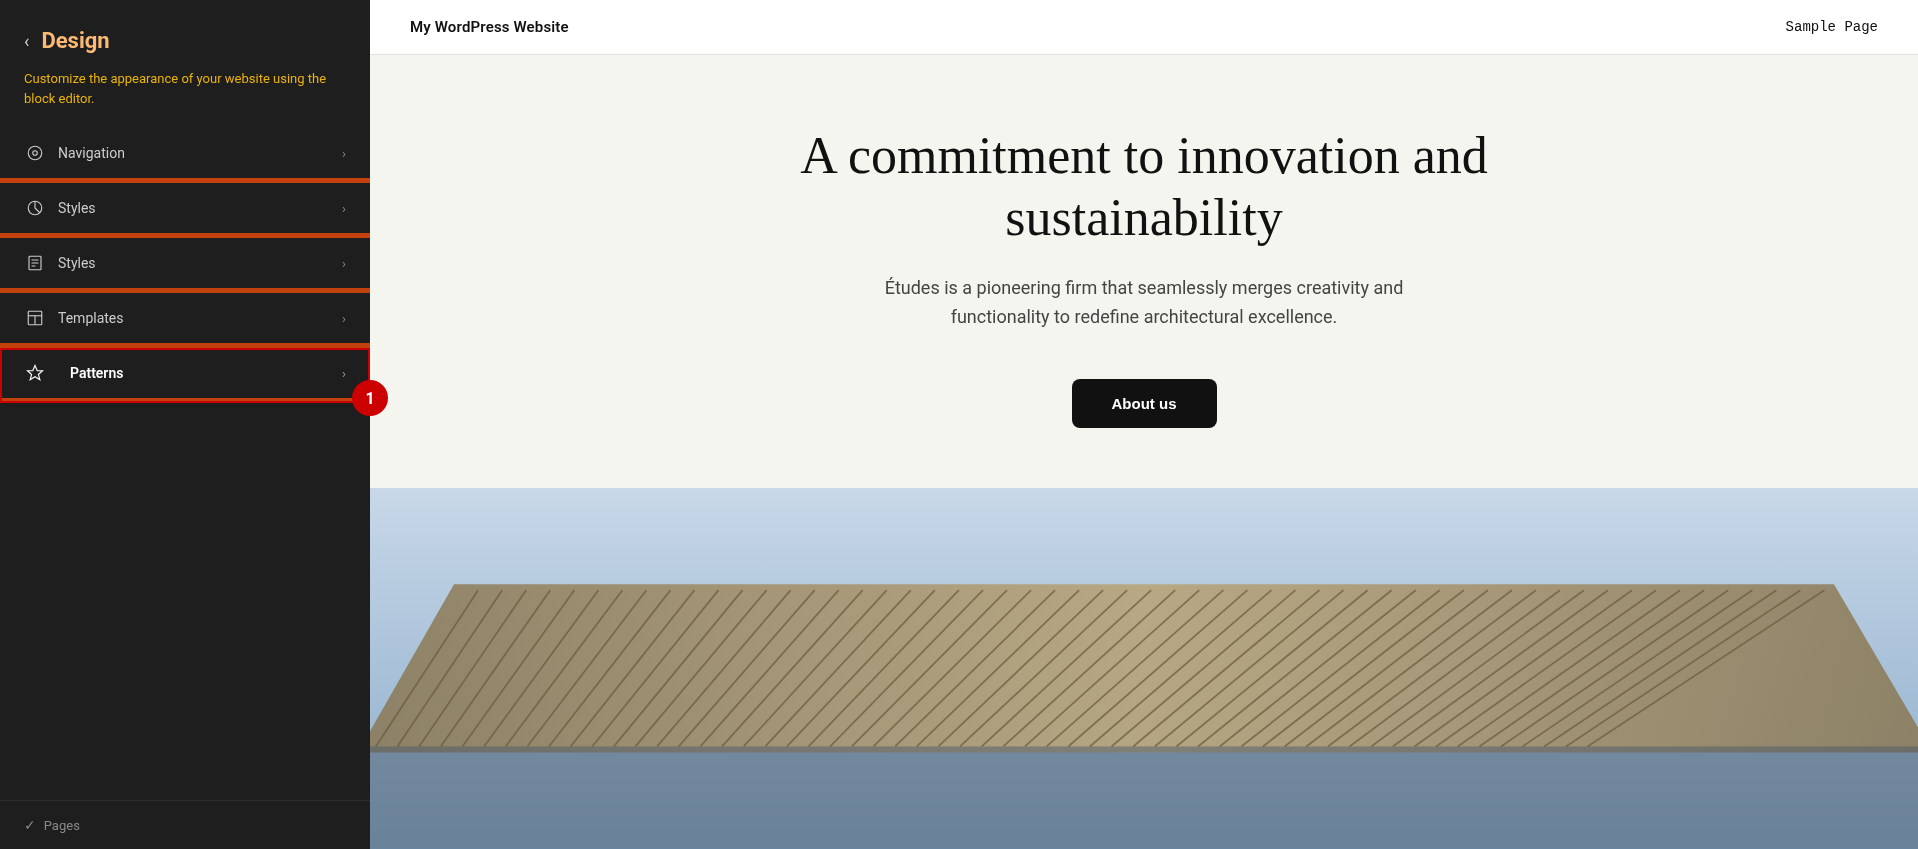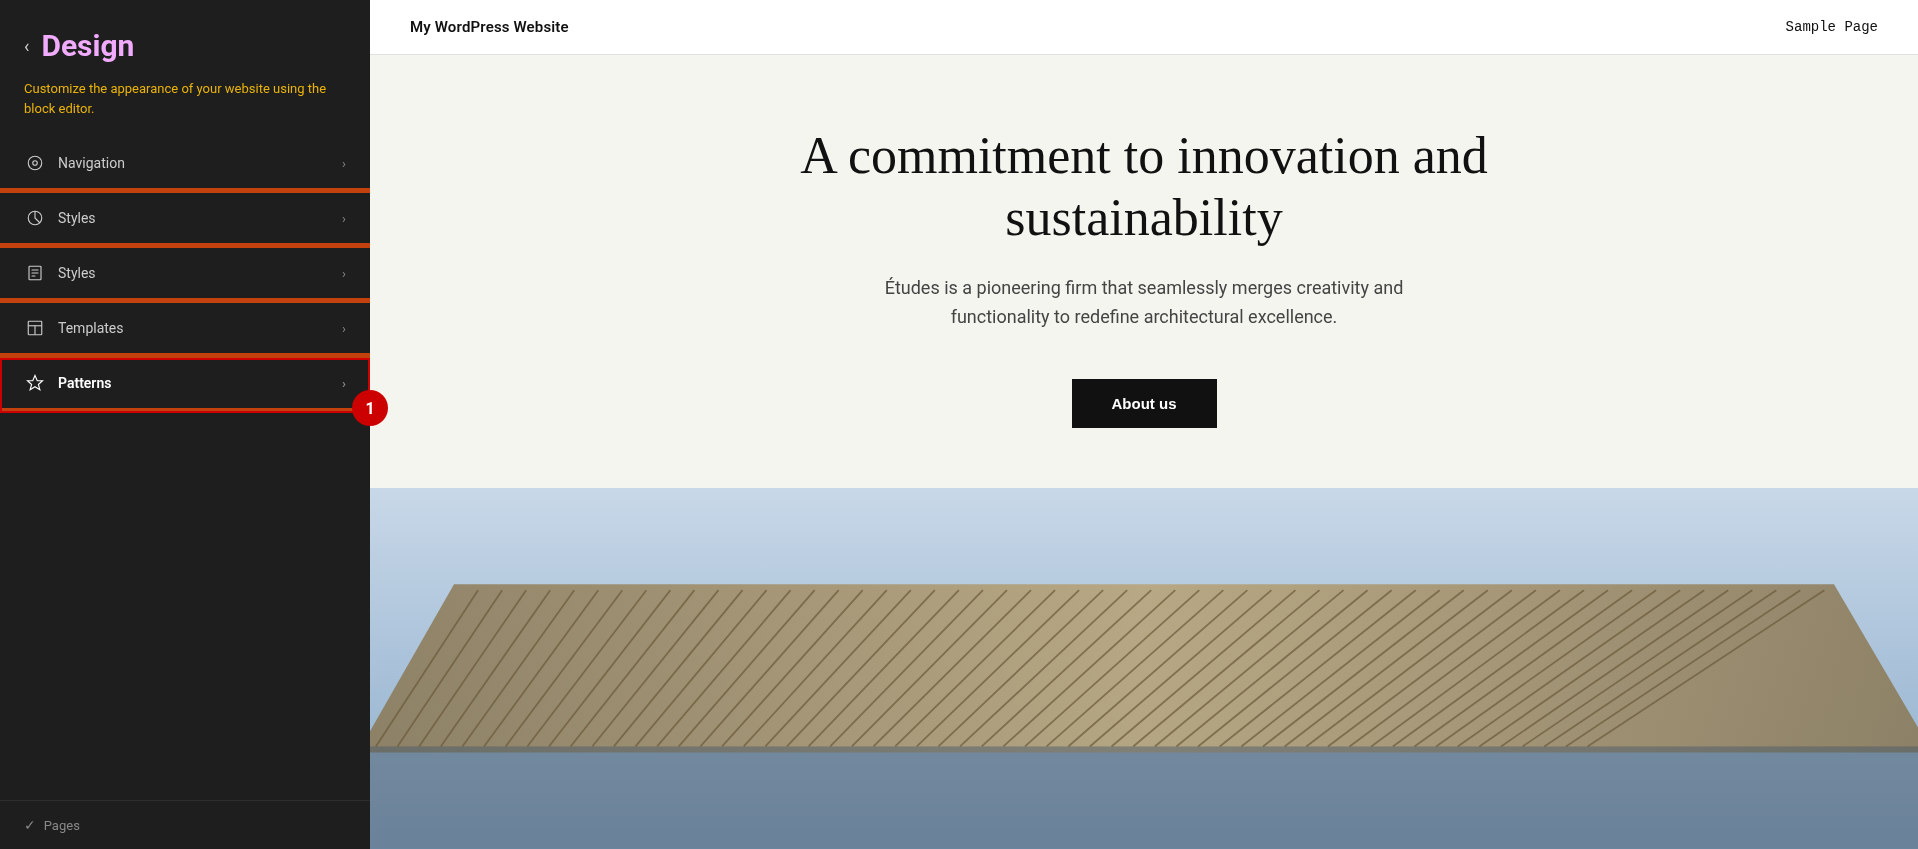--- a/index.html
+++ b/index.html
@@ -32,23 +32,23 @@
       gap: 12px;
     }
 
     .sidebar-back-icon {
       color: #ccc;
       font-size: 18px;
       cursor: pointer;
     }
 
     .sidebar-title {
-      font-size: 30px;
+      font-size: 22px;
       font-weight: 700;
-      color: #f0abfc;
+      color: #fdba74;
     }
 
     .sidebar-description {
       padding: 0 24px 20px 24px;
       font-size: 13px;
       color: #eab308;
       line-height: 1.5;
     }
 
     .sidebar-menu {
@@ -68,20 +68,21 @@
       position: relative;
       transition: background 0.1s;
     }
 
     .sidebar-item.active,
     .sidebar-item.highlighted {
       outline: 2px solid #cc0000;
       outline-offset: -2px;
       color: #fff;
       font-weight: 600;
+      gap: 12px;
     }
 
     .sidebar-item-icon {
       width: 22px;
       height: 22px;
       margin-right: 12px;
       display: flex;
       align-items: center;
       justify-content: center;
       flex-shrink: 0;
@@ -198,21 +199,21 @@
     }
 
     .preview-cta-button {
       background: #111;
       color: #fff;
       border: none;
       padding: 16px 40px;
       font-size: 15px;
       font-weight: 600;
       cursor: pointer;
-      border-radius: 0;
+      border-radius: 8px;
     }
 
     .preview-image-area {
       flex: 1;
       background: linear-gradient(180deg, #b0c4d8 0%, #7a9bb5 40%, #5a7a95 100%);
       position: relative;
       overflow: hidden;
     }
 
     

